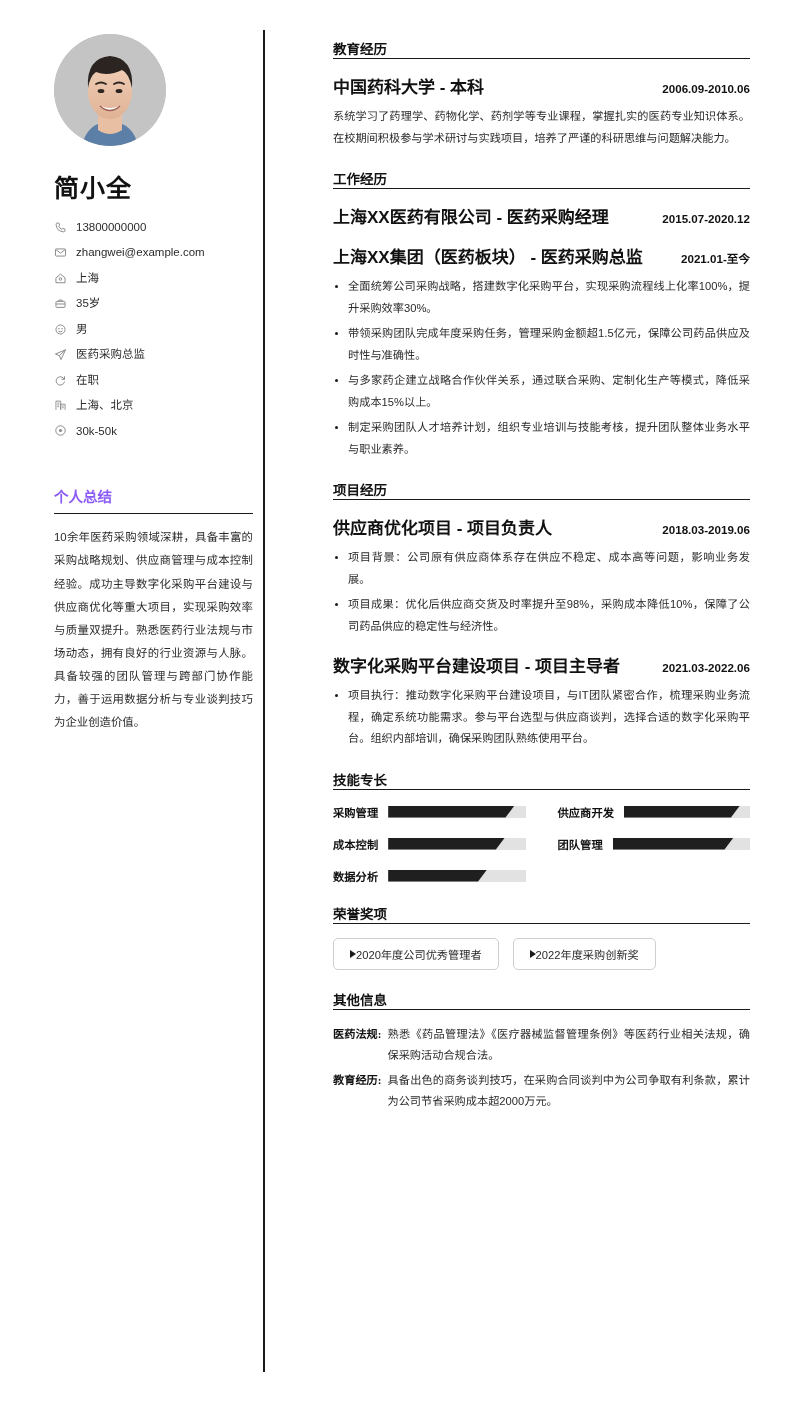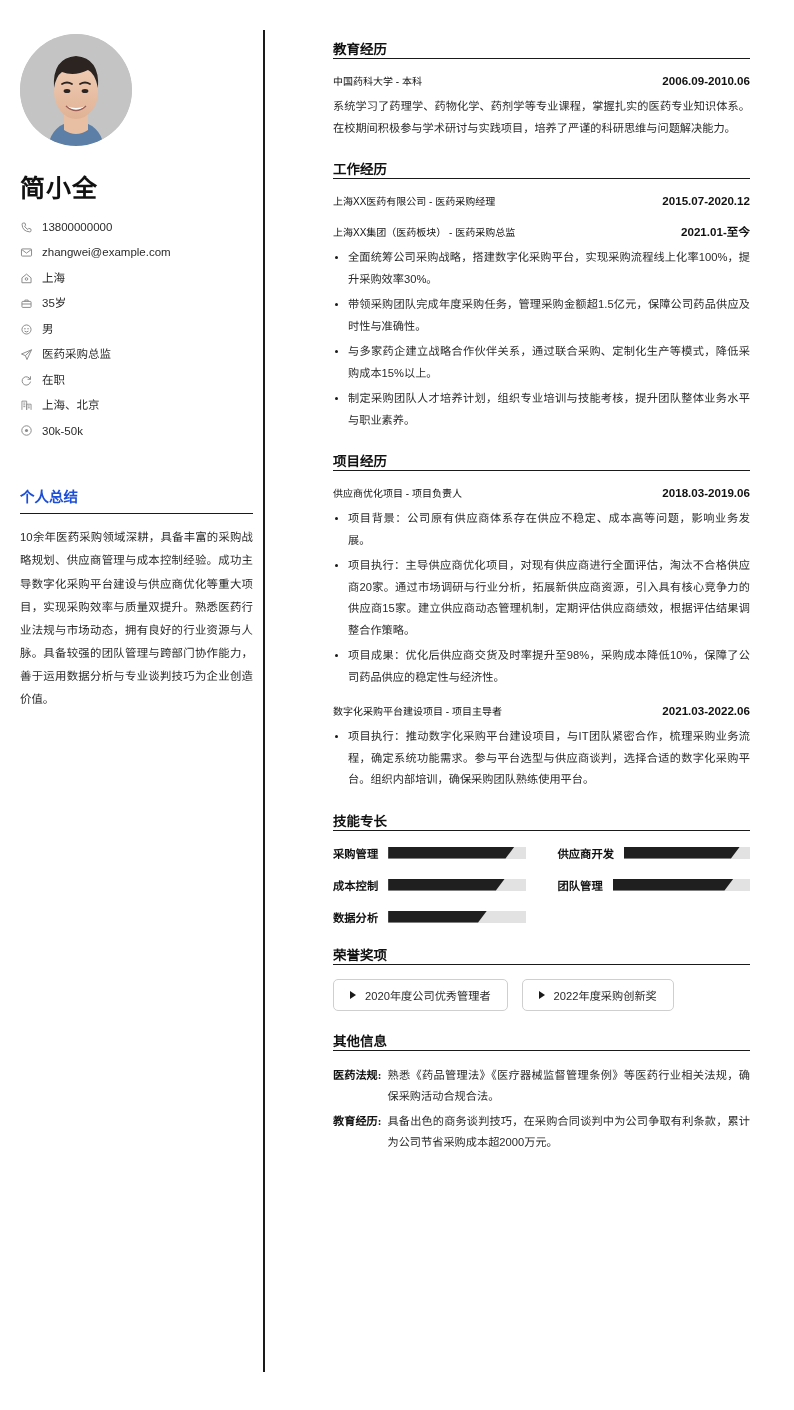--- a/index.html
+++ b/index.html
@@ -12,21 +12,21 @@
   }
   .page { position:relative; width:794px; height:1410px; display:flex; }
 
   
   .divider {
     position:absolute; left:263px; top:30px;
     width:2px; height:1342px; background:#1a1a1a;
   }
 
   
-  .sidebar { width:287px; padding:34px 34px 0 20px; }
+  .sidebar { width:287px; padding:34px 34px 0 54px; }
 
   .avatar-wrap { width:112px; height:112px; margin-bottom:22px; }
   .avatar {
     width:112px; height:112px; border-radius:50%;
     background:#c2c2c2; overflow:hidden; position:relative;
   }
   .avatar svg { position:absolute; left:0; top:0; }
 
   .full-name {
     font-size:25px; font-weight:700; letter-spacing:1px;
@@ -41,21 +41,21 @@
   }
   .contact-item .ico {
     width:13px; height:13px; flex:0 0 13px;
     display:flex; align-items:center; justify-content:center;
     color:#8a8a8a;
   }
   .contact-item .ico svg { display:block; }
 
   .side-section { margin-top:47px; }
   .side-heading {
-    font-size:14.5px; font-weight:700; color:#1d4ed8;
+    font-size:14.5px; font-weight:700; color:#8b5cf6;
     padding-bottom:7px; margin-bottom:12px;
     border-bottom:1.6px solid #1a1a1a;
   }
   .summary-text {
     font-size:11.4px; line-height:2.02; color:#2b2b2b;
     text-align:justify; text-justify:inter-ideograph;
   }
 
   
   .main { flex:1; padding:38px 44px 0 46px; }
@@ -67,21 +67,21 @@
     margin-bottom:14px;
   }
   .section + .section { margin-top:19px; }
 
   .entry { margin-bottom:15px; }
   .entry:last-child { margin-bottom:0; }
   .entry-head {
     display:flex; justify-content:space-between; align-items:baseline;
     gap:10px; margin-bottom:8px;
   }
-  .entry-title { font-size:10px; font-weight:400; color:#111; }
+  .entry-title { font-size:17px; font-weight:700; color:#111; }
   .entry-date  { font-size:11.6px; font-weight:700; color:#111; white-space:nowrap; }
 
   .entry-desc {
     font-size:11.2px; line-height:1.92; color:#2b2b2b;
     text-align:justify; text-justify:inter-ideograph;
   }
 
   .bullets { list-style:none; }
   .bullets li {
     position:relative; padding-left:15px; margin-bottom:4px;
@@ -109,21 +109,21 @@
   }
   .skill-fill {
     position:absolute; left:0; top:0; height:100%;
     background:#1f1f1f;
     clip-path:polygon(0 0, 100% 0, calc(100% - 9px) 100%, 0 100%);
   }
 
   
   .awards-row { display:flex; gap:14px; margin-top:4px; flex-wrap:wrap; }
   .award-chip {
-    display:flex; align-items:center; gap:9px;
+    display:flex; align-items:center; 
     border:1px solid #cfcfcf; border-radius:5px;
     padding:7px 16px; font-size:11.2px; color:#2b2b2b;
     background:#fff;
   }
   .award-chip .tri {
     width:0; height:0; flex:0 0 auto;
     border-left:6.5px solid #1a1a1a;
     border-top:4.2px solid transparent;
     border-bottom:4.2px solid transparent;
   }
@@ -323,21 +323,20 @@
     <section class="section">
       <h2 class="sec-heading">项目经历</h2>
 
       <div class="entry">
         <div class="entry-head">
           <span class="entry-title">供应商优化项目 - 项目负责人</span>
           <span class="entry-date">2018.03-2019.06</span>
         </div>
         <ul class="bullets">
           <li>项目背景：公司原有供应商体系存在供应不稳定、成本高等问题，影响业务发展。</li>
-          <li>项目执行：主导供应商优化项目，对现有供应商进行全面评估，淘汰不合格供应商20家。通过市场调研与行业分析，拓展新供应商资源，引入具有核心竞争力的供应商15家。建立供应商动态管理机制，定期评估供应商绩效，根据评估结果调整合作策略。</li>
           <li>项目成果：优化后供应商交货及时率提升至98%，采购成本降低10%，保障了公司药品供应的稳定性与经济性。</li>
         </ul>
       </div>
 
       <div class="entry">
         <div class="entry-head">
           <span class="entry-title">数字化采购平台建设项目 - 项目主导者</span>
           <span class="entry-date">2021.03-2022.06</span>
         </div>
         <ul class="bullets">

